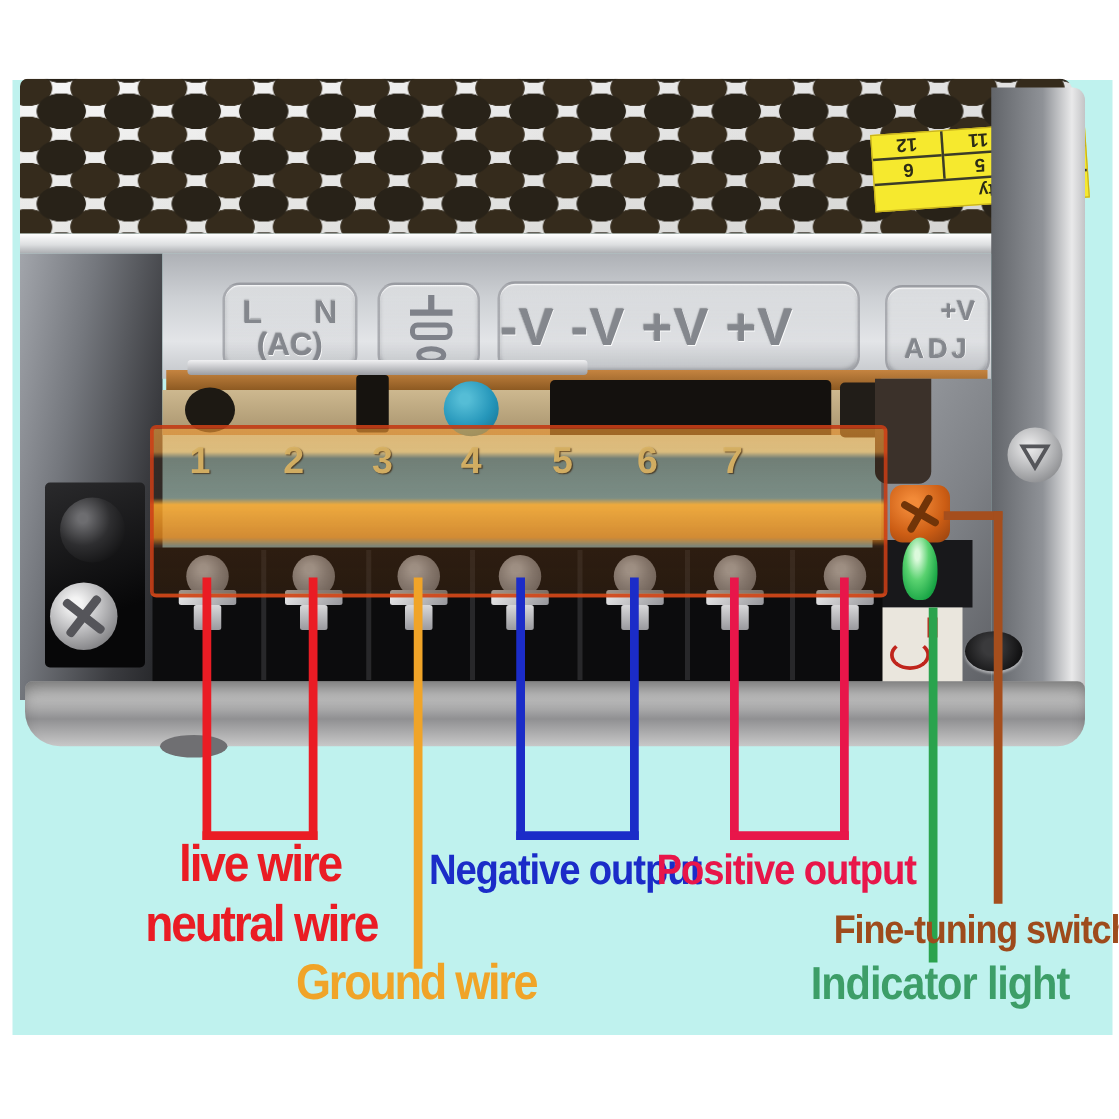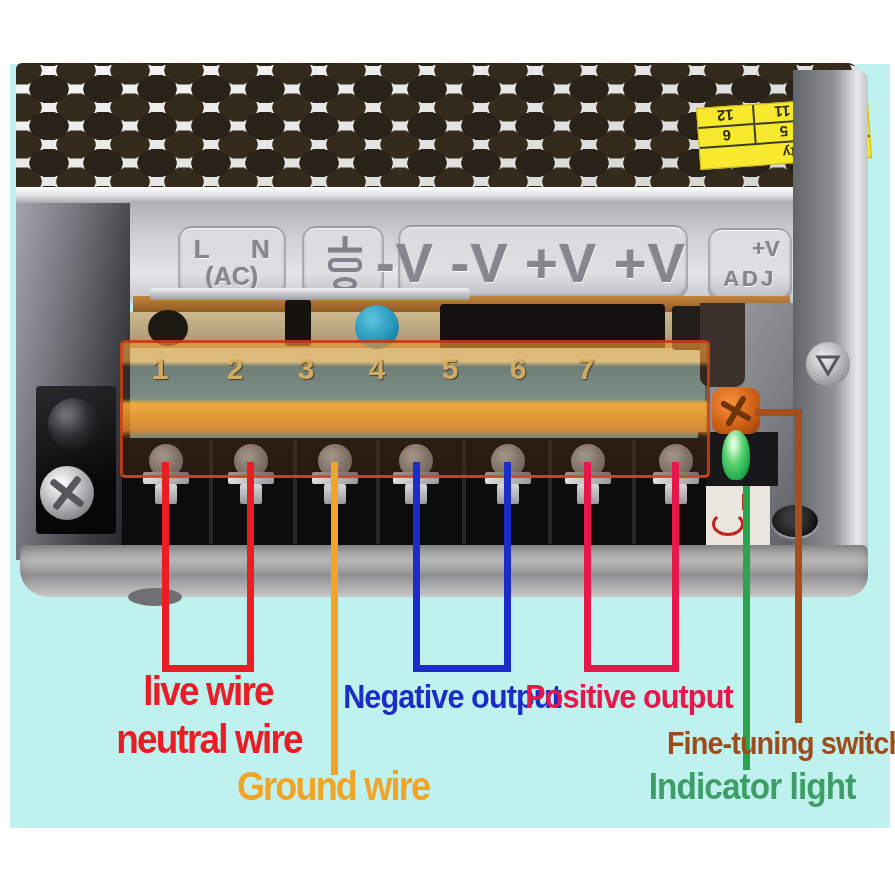--- a/index.html
+++ b/index.html
@@ -58,21 +58,21 @@
   .epanel{box-sizing:border-box;border:2px solid rgba(128,130,136,0.55);border-radius:14px;
     background:linear-gradient(180deg,rgba(255,255,255,0.35),rgba(120,122,128,0.12));
     box-shadow:inset 0 1px 1px rgba(255,255,255,0.85),inset 0 -2px 3px rgba(80,82,88,0.35);
     color:#84878d;font-weight:bold;
     text-shadow:0.5px 0.5px 0 rgba(255,255,255,0.9),-0.5px -0.5px 1px rgba(70,72,78,0.55);}
   .ep-ac{left:178px;top:226px;width:108px;height:72px;font-size:26px;}
   .ep-ac .row1{position:absolute;left:14px;right:14px;top:6px;display:flex;justify-content:space-between;}
   .ep-ac .row2{position:absolute;left:0;right:0;top:34px;text-align:center;font-size:25px;}
   .ep-gnd{left:302px;top:226px;width:82px;height:72px;}
   .ep-out{left:398px;top:225px;width:290px;height:74px;display:flex;align-items:center;
-    justify-content:flex-end;font-size:56px;letter-spacing:1px;white-space:nowrap;}
+    justify-content:flex-start;font-size:42px;letter-spacing:1px;white-space:nowrap;}
   .ep-adj{left:708px;top:228px;width:84px;height:74px;font-size:22px;}
   .ep-adj .row1{position:absolute;right:10px;top:6px;}
   .ep-adj .row2{position:absolute;left:0;right:0;top:36px;text-align:center;letter-spacing:3px;}
 
   .copper{left:133px;top:296px;width:657px;height:20px;
     background:linear-gradient(180deg,#c58440,#8d5a22 80%,#6e4418);}
   .pcb{left:130px;top:312px;width:640px;height:36px;
     background:linear-gradient(180deg,#cdb88f,#a8946e);}
   .clipbar{left:150px;top:288px;width:320px;height:12px;
     background:linear-gradient(180deg,#f0f0f2,#9b9da2);border-radius:3px;}

